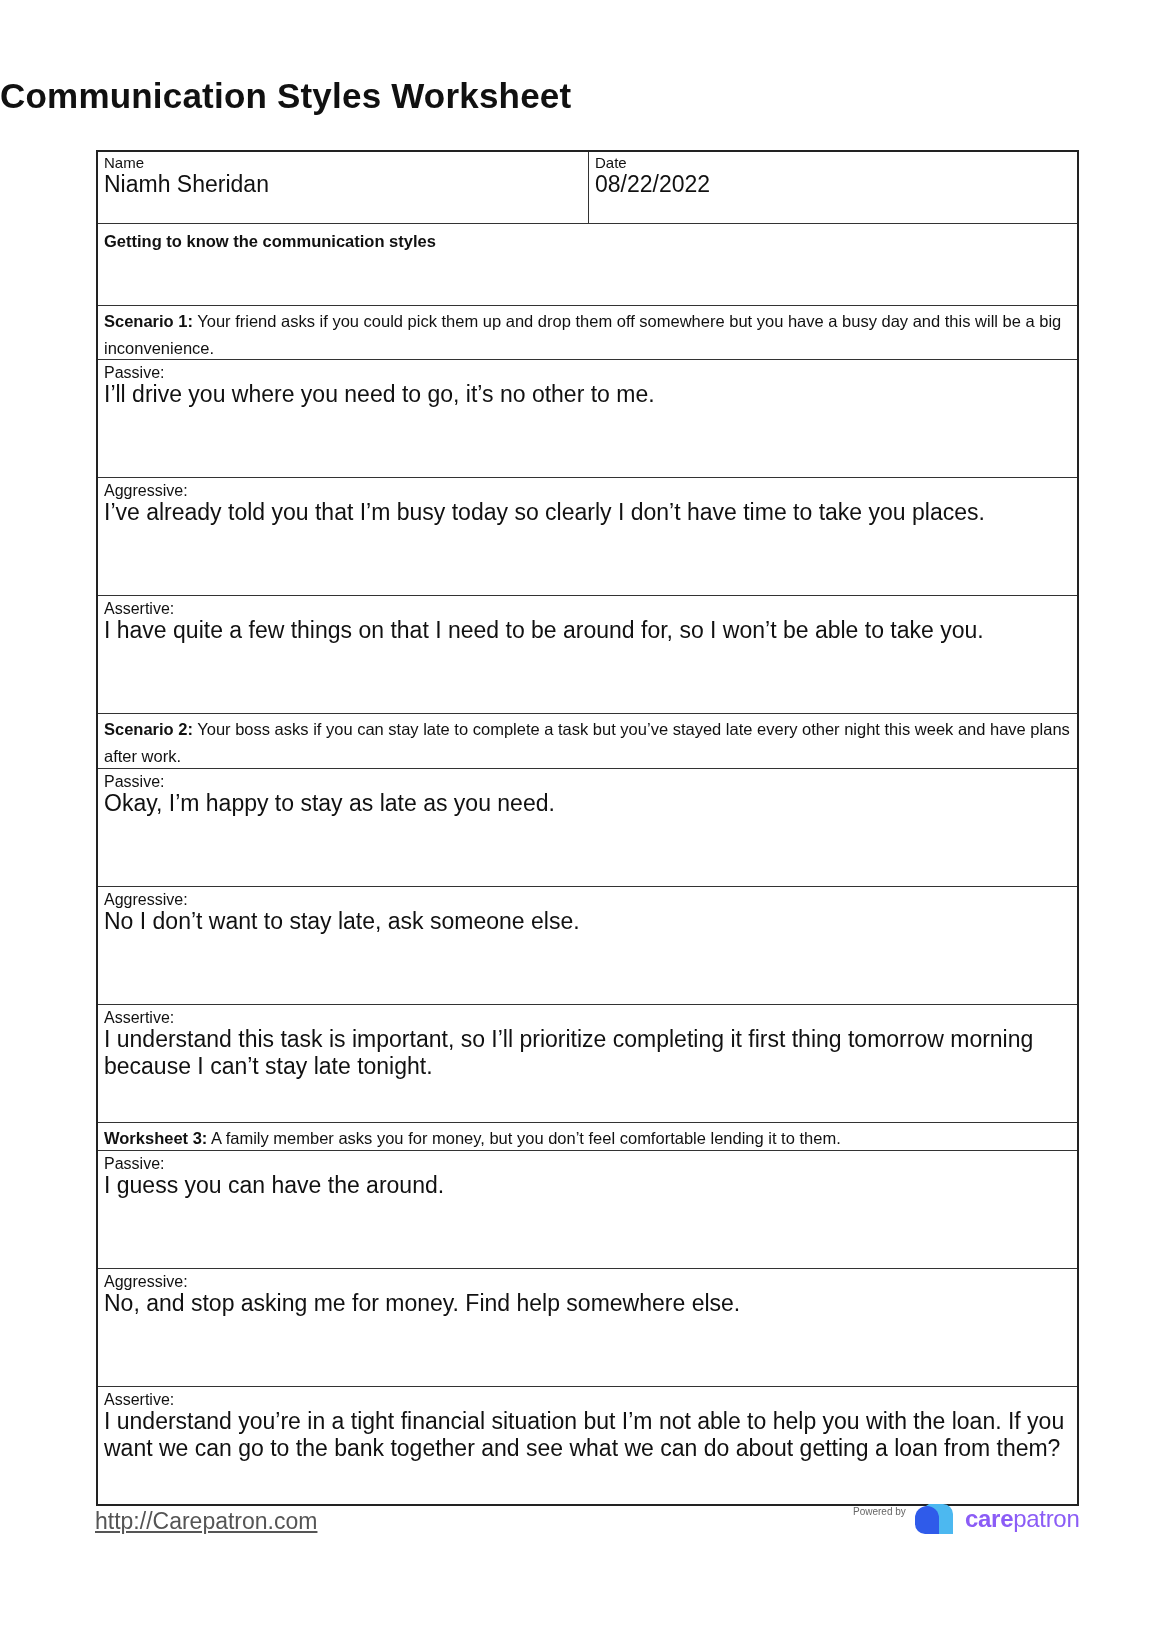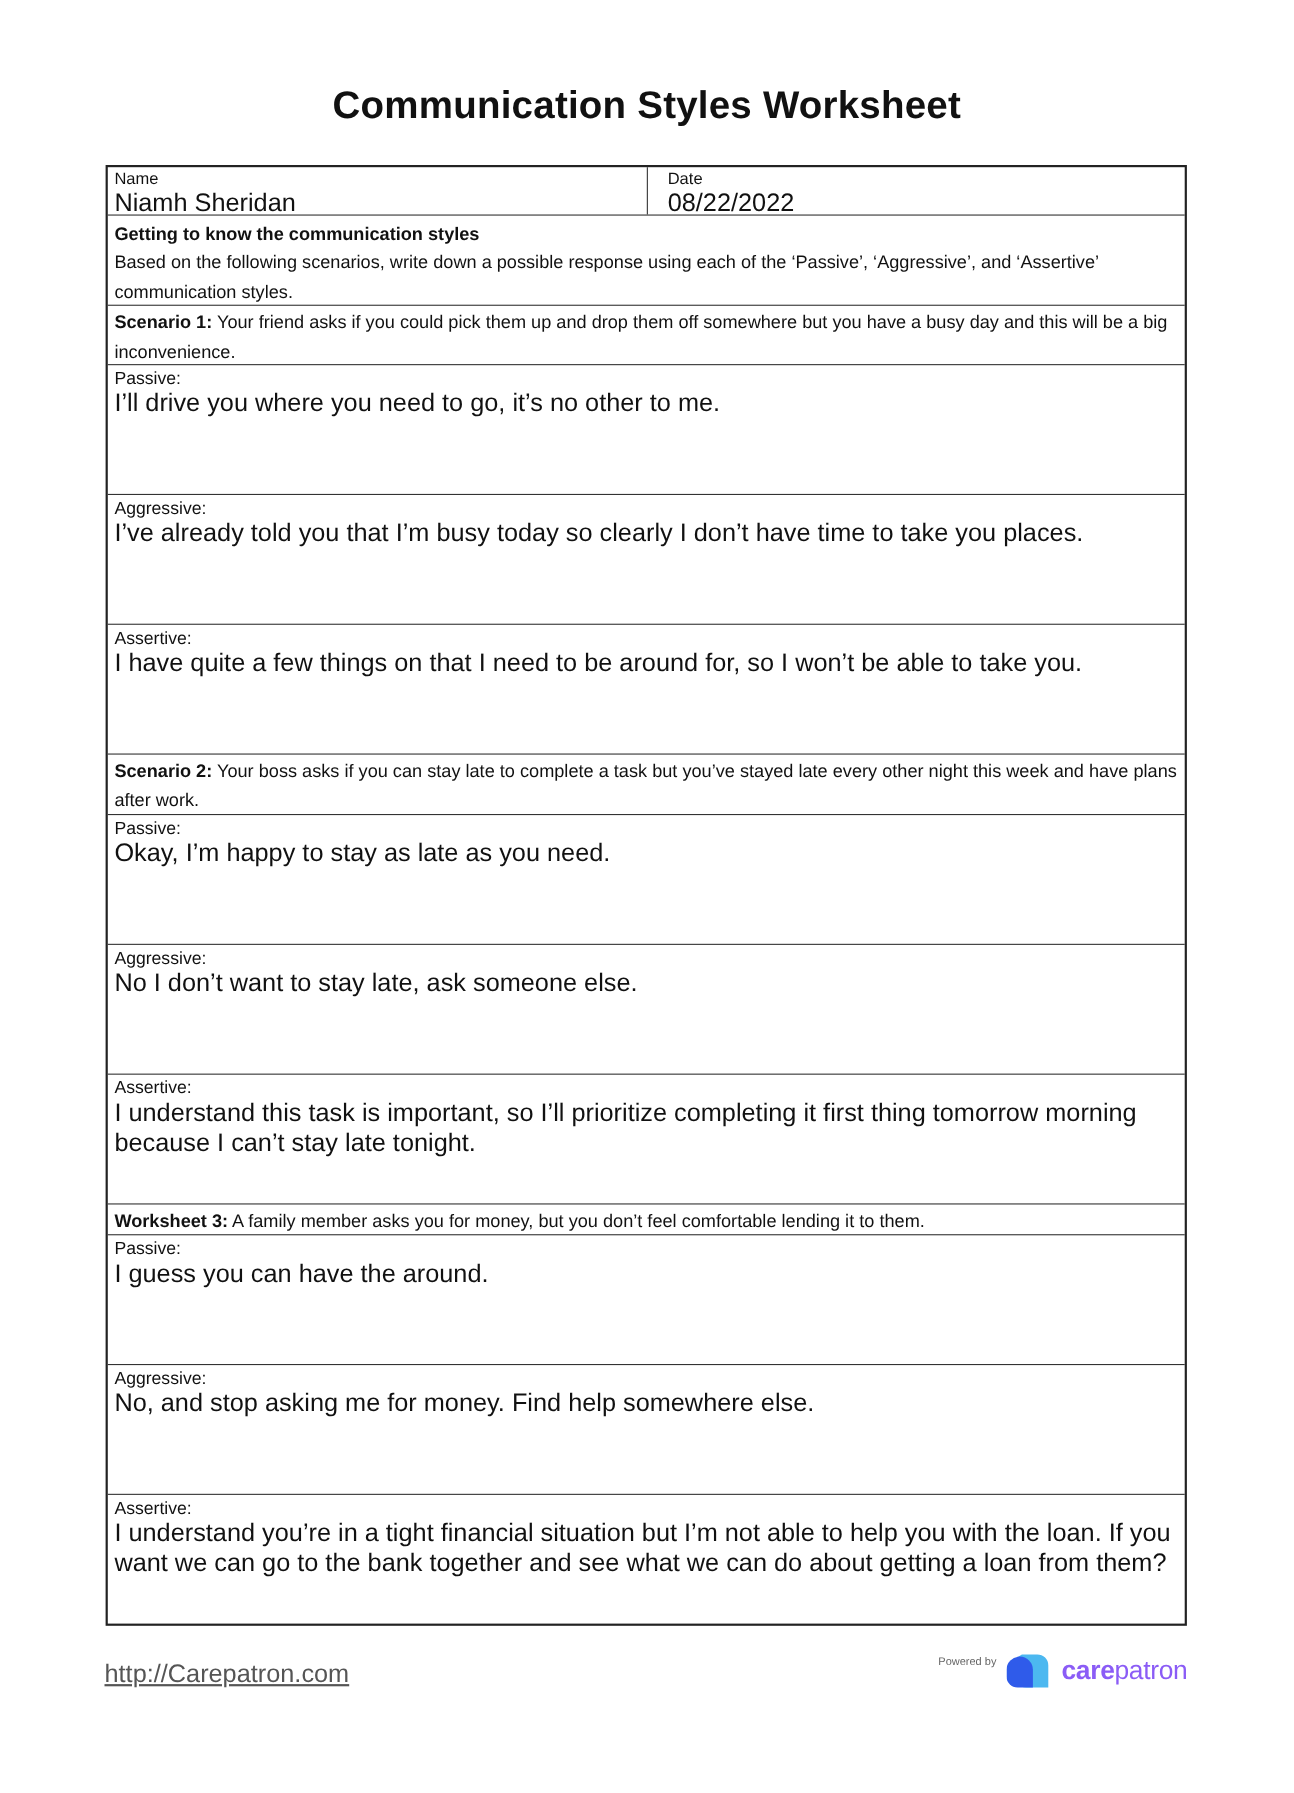--- a/index.html
+++ b/index.html
@@ -1,21 +1,21 @@
 <!DOCTYPE html>
 <html><head>
 <meta charset="utf-8">
 <style>
   html, body { margin: 0; padding: 0; background: #ffffff; }
   body { width: 1176px; height: 1630px; position: relative; font-family: "Liberation Sans", sans-serif; color: #111; overflow: hidden; }
-  .title { position: absolute; left: 0; width: 1176px; top: 76px; text-align: center; font-weight: bold; font-size: 35px; letter-spacing: 0.2px; }
+  .title { position: absolute; left: 0; width: 1176px; top: 76px; text-align: left; font-weight: bold; font-size: 35px; letter-spacing: 0.2px; }
   .sheet { position: absolute; left: 96px; top: 150px; width: 983px; border: 2px solid #222; box-sizing: border-box; }
   .row { border-bottom: 1.5px solid #333; box-sizing: border-box; position: relative; }
   .row:last-child { border-bottom: none; }
-  .row-top { display: flex; height: 44px; gap: 12px; }
+  .row-top { display: flex; height: 72px; }
   .cell { padding: 3px 6px; box-sizing: border-box; }
   .cell-name { width: 491px; border-right: 1.5px solid #333; }
   .cell-date { flex: 1; }
   .label-small { font-size: 15px; line-height: 16px; display: block; }
   .value-big { font-size: 23px; line-height: 26px; display: block; }
   .intro { height: 82px; padding: 4px 6px; }
   .intro-title { font-weight: bold; font-size: 16.5px; line-height: 26px; display: block; }
   .intro-text { font-size: 16.5px; line-height: 27px; }
   .scenario { padding: 2px 6px; font-size: 16.5px; line-height: 27px; }
   .scenario b { font-weight: bold; }
@@ -44,21 +44,20 @@
       <span class="value-big">Niamh Sheridan</span>
     </div>
     <div class="cell cell-date">
       <span class="label-small">Date</span>
       <span class="value-big">08/22/2022</span>
     </div>
   </div>
 
   <div class="row intro">
     <span class="intro-title">Getting to know the communication styles</span>
-    <div class="intro-text">Based on the following scenarios, write down a possible response using each of the ‘Passive’, ‘Aggressive’, and ‘Assertive’ communication styles.</div>
   </div>
 
   <div class="row scenario sc1">
     <b>Scenario 1:</b><span> Your friend asks if you could pick them up and drop them off somewhere but you have a busy day and this will be a big inconvenience.</span>
   </div>
   <div class="row resp">
     <span class="label-small">Passive:</span>
     <span class="answer">I’ll drive you where you need to go, it’s no other to me.</span>
   </div>
   <div class="row resp">

